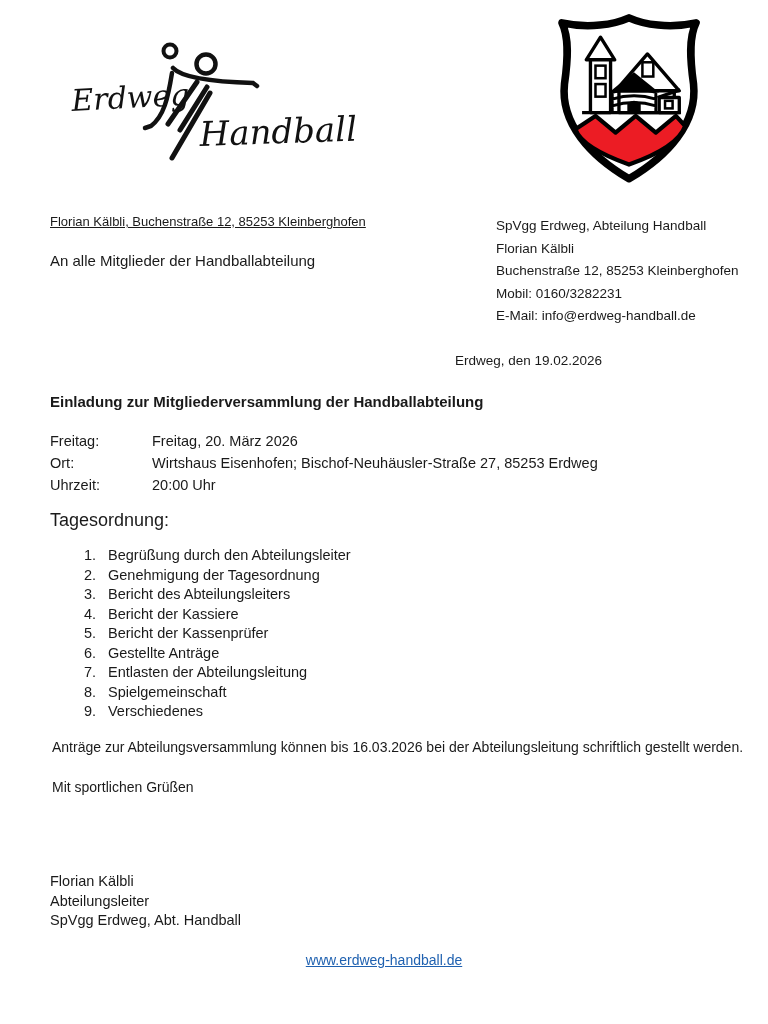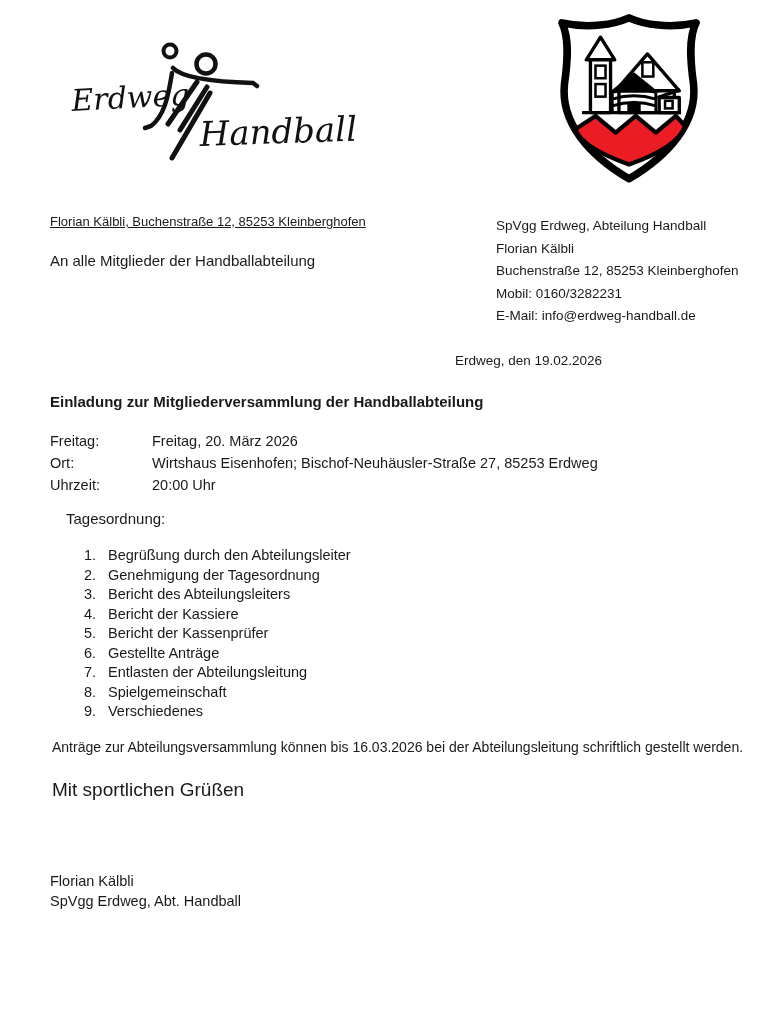--- a/index.html
+++ b/index.html
@@ -10,25 +10,25 @@
   }
   .abs { position:absolute; }
   .sender-line { font-size:13px; text-decoration:underline; white-space:nowrap; }
   .recipient { font-size:15px; line-height:22px; }
   .contact { font-size:13.5px; line-height:22.5px; }
   .dateline { font-size:13.5px;text-align:center; }
   .subject { font-size:15px; font-weight:bold; white-space:nowrap;text-align:right; }
   .details { font-size:14.5px; line-height:22px; }
   .details .row { display:flex; }
   .details .lbl { width:102px; flex:0 0 102px; }
-  .agenda-title { font-size:15px;margin-left:16px; }
+  .agenda-title { font-size:18px; }
   ol.agenda { margin:0; padding:0 0 0 50px; font-size:14.5px; line-height:19.5px; }
   ol.agenda li { padding-left:8px; }
   .note { font-size:14px; line-height:21px; width:702px; }
-  .closing { font-size:19px; }
+  .closing { font-size:14px; }
   .signature { font-size:14.5px; line-height:19.5px; }
   .footer { width:768px; text-align:center; font-size:14px; }
   .footer a { color:#1F61B0; text-decoration:underline; }
   .logo-word { font-family:"DejaVu Serif", serif; font-style:italic; fill:#111; }
 </style>
 </head>
 <body>
 
 <div class="page">
 
@@ -112,17 +112,21 @@
     <li>Entlasten der Abteilungsleitung</li>
     <li>Spielgemeinschaft</li>
     <li>Verschiedenes</li>
   </ol>
 
   <div class="abs note" style="left:52px; top:737px;">Anträge zur Abteilungsversammlung können bis 16.03.2026 bei der Abteilungsleitung schriftlich gestellt werden.</div>
   <div class="abs closing" style="left:52px; top:779px;">Mit sportlichen Grüßen</div>
 
   <div class="abs signature" style="left:50px; top:872px;">
     <div>Florian Kälbli</div>
+    <div>Abteilungsleiter</div>
     <div>SpVgg Erdweg, Abt. Handball</div>
   </div>
 
+  <div class="abs footer" style="left:0; top:952px;">
+    <a href="#">www.erdweg-handball.de</a>
+  </div>
 
 </div>
 
 </body></html>

